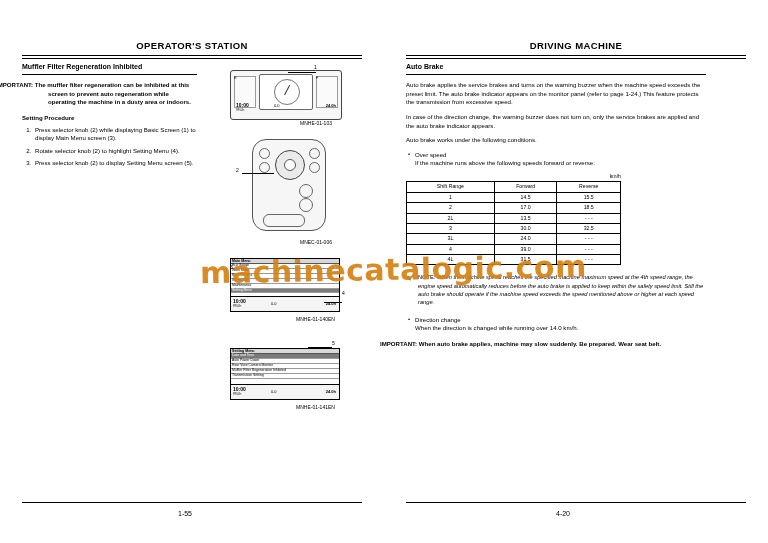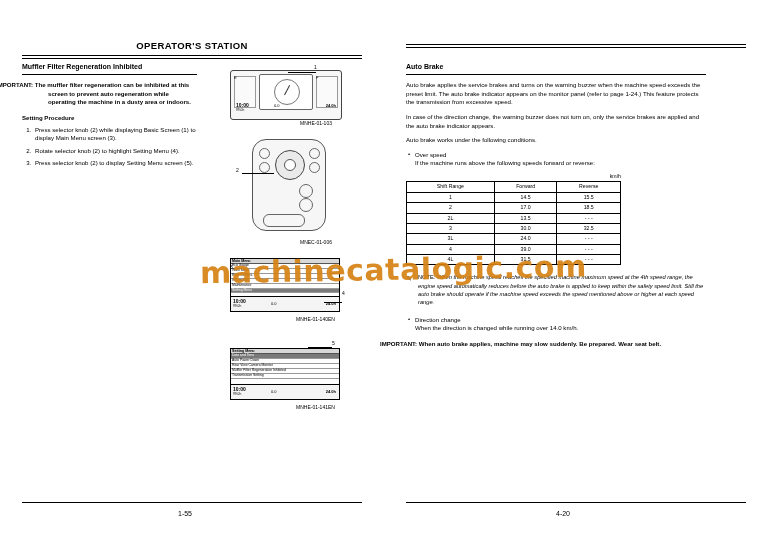--- a/index.html
+++ b/index.html
@@ -185,20 +185,21 @@
       <div class="figcap" style="left:68px;top:56px;">MNHE-01-141EN</div>
     </div>
 
     <div class="footrule"></div>
     <div class="foot" style="left:178px;">1-55</div>
   </div>
 
   <div class="col col-right">
 
     <div class="hdr">
+      <div class="title">DRIVING MACHINE</div>
       <div class="rule"></div>
       <div class="rule2"></div>
     </div>
 
     <div class="body" style="width:300px;">
       <div class="sect-title-u" style="width:300px;">Auto Brake</div>
 
       <p>Auto brake applies the service brakes and turns on the warning buzzer when the machine speed exceeds the preset limit. The auto brake indicator appears on the monitor panel (refer to page 1-24.) This feature protects the transmission from excessive speed.</p>
       <p>In case of the direction change, the warning buzzer does not turn on, only the service brakes are applied and the auto brake indicator appears.</p>
       <p>Auto brake works under the following conditions.</p>

